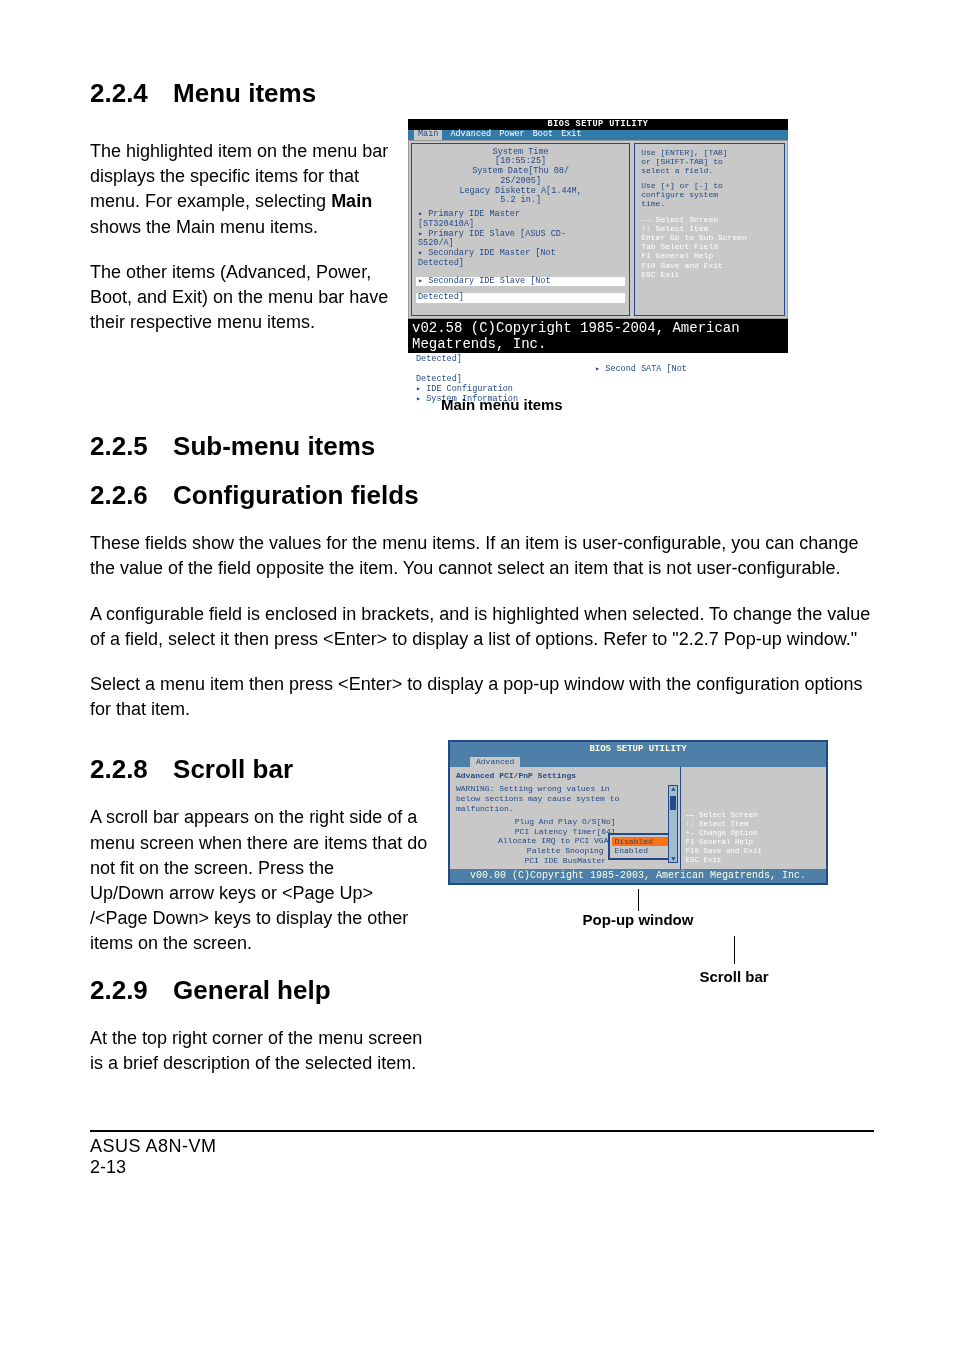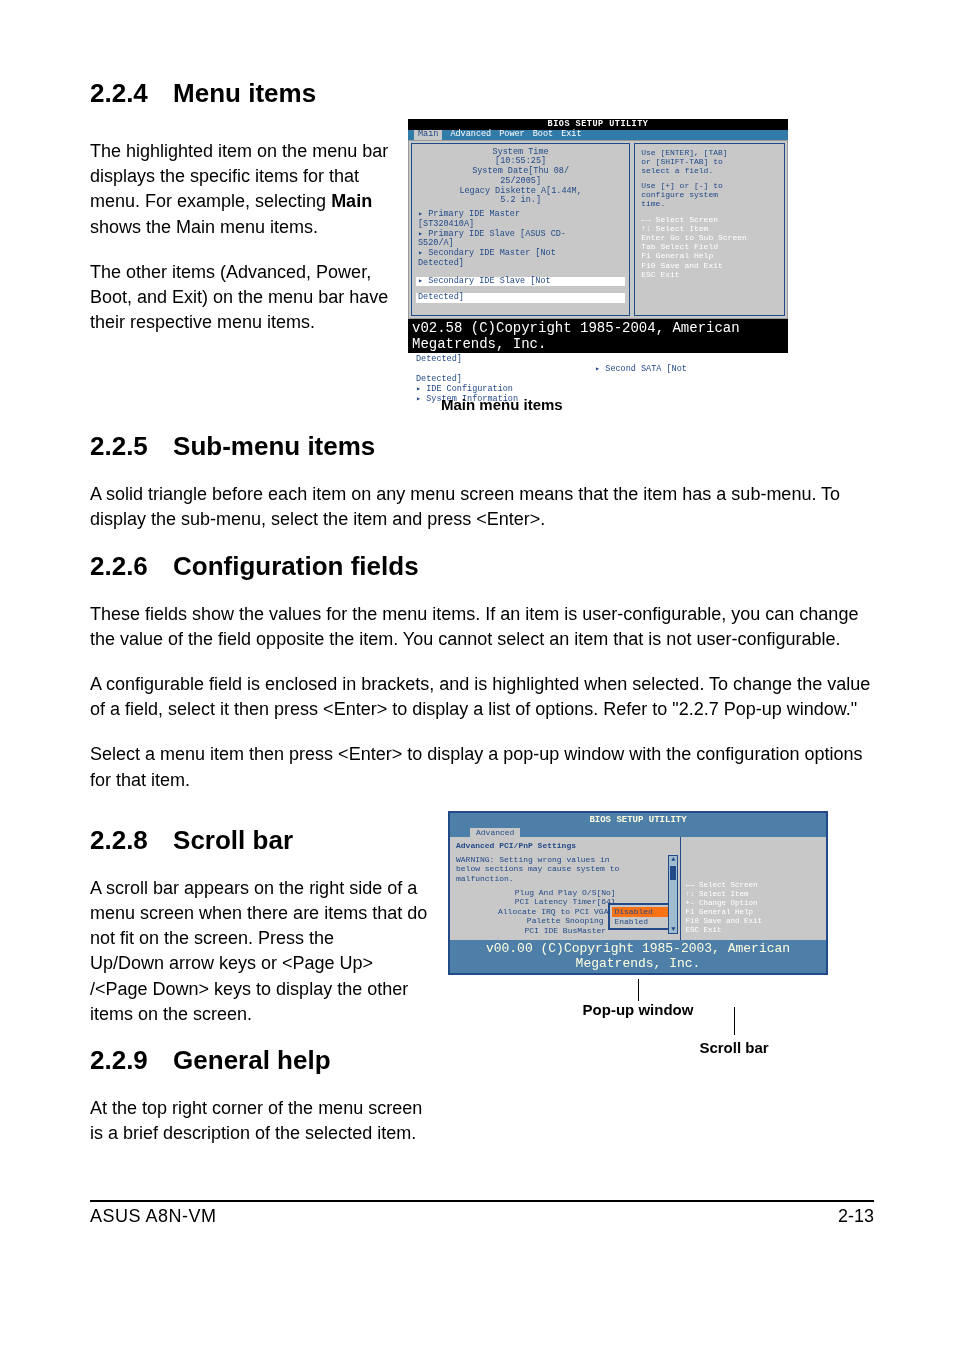--- a/index.html
+++ b/index.html
@@ -193,21 +193,21 @@
   .scrollbar::after {
     content:"▼";
     position:absolute; bottom:-1px; left:0; right:0; text-align:center; font-size:7px; color:#234a88;
   }
   .scroll-thumb {
     position:absolute; left:1px; right:1px; top:10px; height:14px; background:#234a88;
   }
   .bios2-footer {
     background: #4d7fa8;
     color: #ffffe0;
-    font-size: 13px;
+    font-size: 10px;
     text-align: center;
     padding: 1px 8px;
   }
 
   .callout {
     text-align: center;
     font-weight: bold;
     font-size: 15px;
     margin-top: 4px;
     position: relative;
@@ -232,25 +232,26 @@
   }
 
   .row228 { display:flex; gap:18px; align-items:flex-start;}
   .row228 .left { flex: 0 0 340px; }
   .row228 .right { flex: 1; position: relative; }
 
   
   .pagefoot {
     border-top: 2px solid #000;
     display: flex;
-    justify-content: space-between;
+    justify-content: center;
     font-size: 18px;
     padding-top: 4px;
     margin-top: 40px;
     color:#000;
+    flex-direction:column;
   }
   .pagefoot .left { letter-spacing: 0.5px; }
   .bold { font-weight: bold; }
   .kv { display:flex; justify-content:center;}
 </style>
 </head>
 <body>
 
 <div class="page">
 
@@ -350,21 +351,20 @@
       <div class="caption caption-line" style="margin-top:-10px;">
         <span>Main menu items</span>
       </div>
     </div>
   </div>
 
   <h2>
     <span class="num">2.2.5</span>
     <span>Sub-menu items</span>
   </h2>
-  <p>A solid triangle before each item on any menu screen means that the item has a sub-menu. To display the sub-menu, select the item and press &lt;Enter&gt;.</p>
 
   <h2>
     <span class="num">2.2.6</span>
     <span>Configuration fields</span>
   </h2>
   <p>These fields show the values for the menu items. If an item is user-configurable, you can change the value of the field opposite the item. You cannot select an item that is not user-configurable.</p>
   <p>A configurable field is enclosed in brackets, and is highlighted when selected. To change the value of a field, select it then press &lt;Enter&gt; to display a list of options. Refer to "2.2.7 Pop-up window."</p>
 
   <p>Select a menu item then press &lt;Enter&gt; to display a pop-up window with the configuration options for that item.</p>
 

